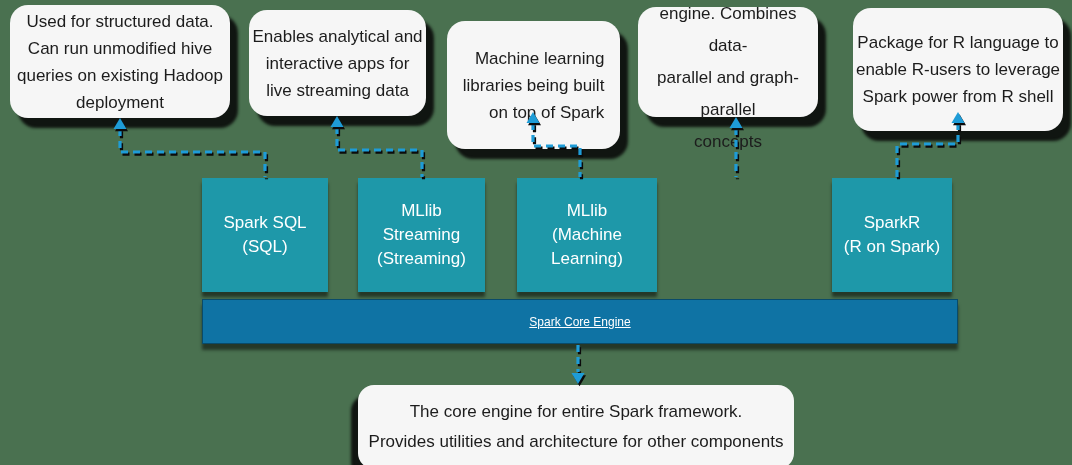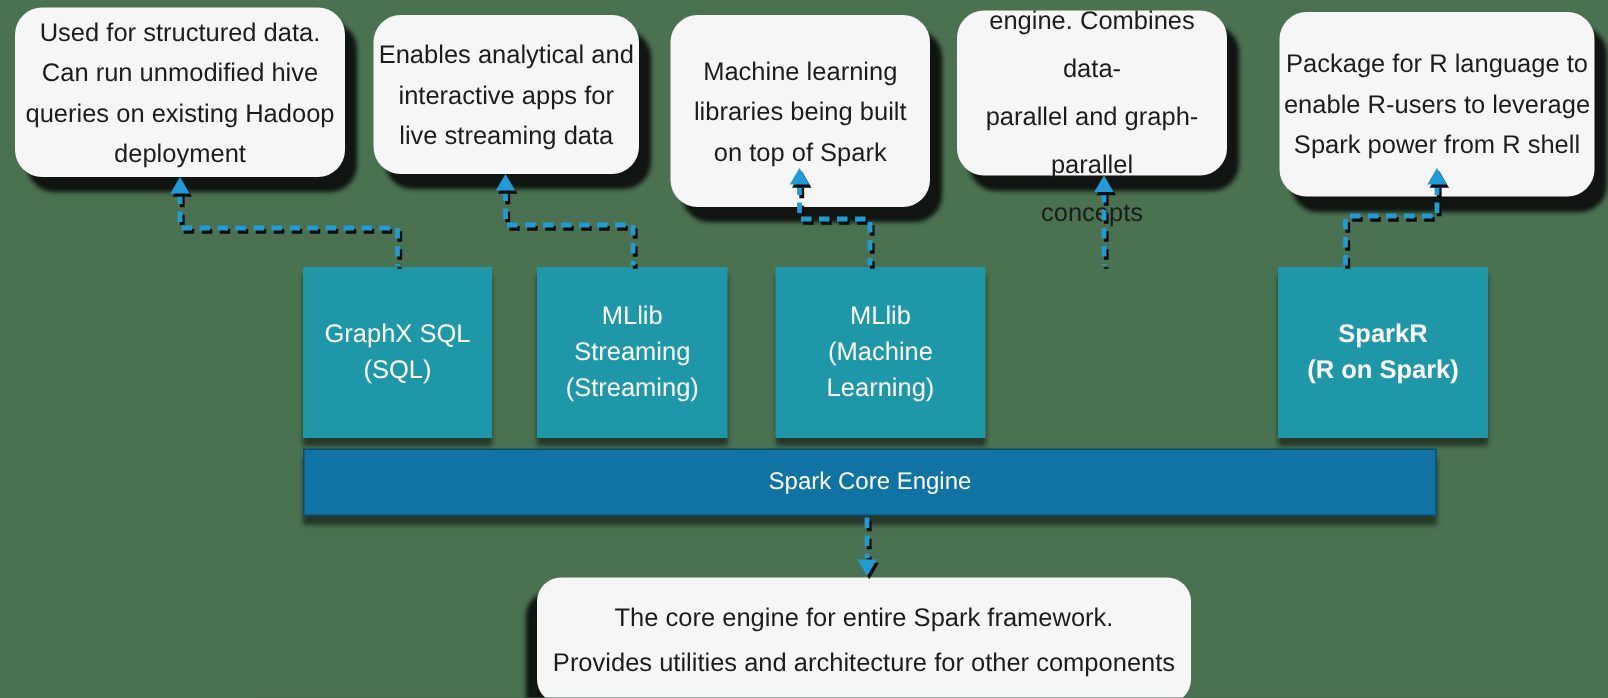--- a/index.html
+++ b/index.html
@@ -26,21 +26,21 @@
     text-align: center;
     color: var(--text-dark, #1C1C1C);
     font-size: 17px;
     line-height: 27px;
     box-shadow: 8px 10px 3px rgba(8,8,8,0.88);
   }
   .callout .txt { white-space: pre-line; }
 
   .co1 { left: 10px;  top: 5px;  width: 220px; height: 113px; }
   .co2 { left: 249px; top: 10px; width: 177px; height: 106px; }
-  .co3 { left: 447px; top: 10px; width: 173px; height: 128px; }
+  .co3 { left: 447px; top: 21px; width: 173px; height: 128px; text-align: right; }
   .co4 { left: 638px; top: 7px;  width: 180px; height: 110px; line-height: 32px; align-items: center; }
   .co5 { left: 853px; top: 8px;  width: 210px; height: 123px; }
 
   .callout.bottom {
     left: 358px; top: 385px; width: 436px; height: 84px;
     border-radius: 16px;
     line-height: 30px;
     box-shadow: -7px 10px 3px rgba(8,8,8,0.88);
   }
 
@@ -57,34 +57,35 @@
     text-align: center;
     font-size: 17px;
     line-height: 24px;
     box-shadow: 0 5px 3px rgba(0,0,0,0.5);
   }
   .comp .txt { white-space: pre-line; }
   .c1 { left: 202px; width: 126px; }
   .c2 { left: 358px; width: 127px; }
   .c3 { left: 517px; width: 140px; }
   .c4 { left: 673px; width: 124px; }
-  .c5 { left: 852px; width: 140px; font-weight: bold; }
+  .c5 { left: 832px; width: 120px; }
 
   
   .corebar {
     position: absolute;
     left: 202px; top: 299px; width: 756px; height: 45px;
     background: var(--core-bar, #0F73A4);
     border: 1px solid rgba(0,0,0,0.35);
     color: var(--text-light, #FFFFFF);
     display: flex;
     align-items: center;
     justify-content: center;
-    font-size: 16px;
+    font-size: 12px;
     box-shadow: 0 6px 3px rgba(0,0,0,0.5);
+    text-decoration: underline;
   }
 
   
   svg.connectors {
     position: absolute;
     left: 0; top: 0;
     pointer-events: none;
   }
   .ln-blk { fill: none; stroke: #0b0b0b; stroke-width: 3.2; stroke-dasharray: 7 5; }
   .ln-blu { fill: none; stroke: var(--connector, #1E9CD7); stroke-width: 3.2; stroke-dasharray: 7 5; }
@@ -118,21 +119,21 @@
 parallel and graph-parallel
 concepts</div>
   </div>
   <div class="callout co5">
     <div class="txt">Package for R language to
 enable R-users to leverage
 Spark power from R shell</div>
   </div>
 
   <div class="comp c1">
-    <div class="txt">GraphX SQL
+    <div class="txt">Spark SQL
 (SQL)</div>
   </div>
   <div class="comp c2">
     <div class="txt">MLlib
 Streaming
 (Streaming)</div>
   </div>
   <div class="comp c3">
     <div class="txt">MLlib
 (Machine

